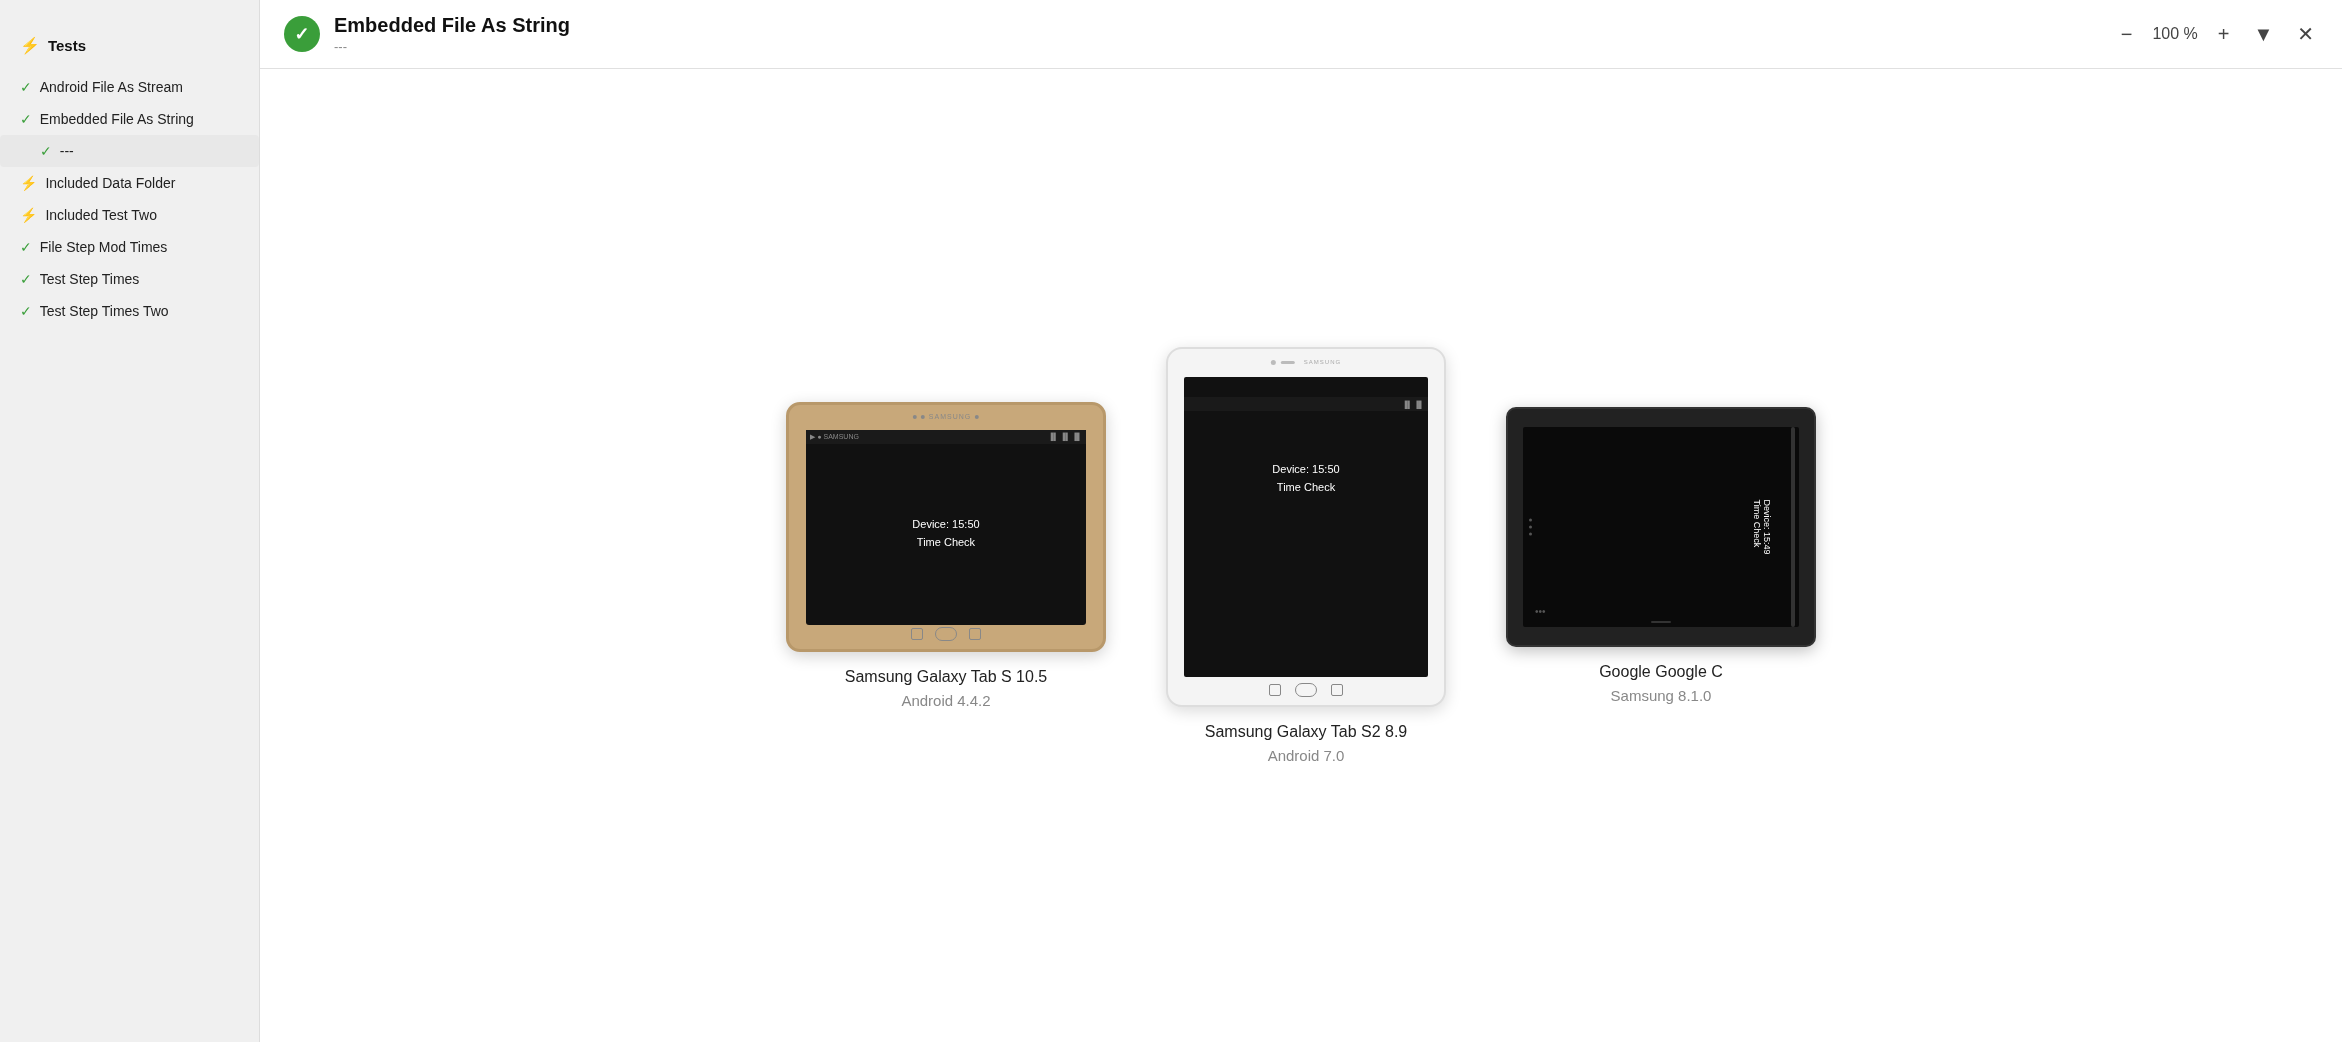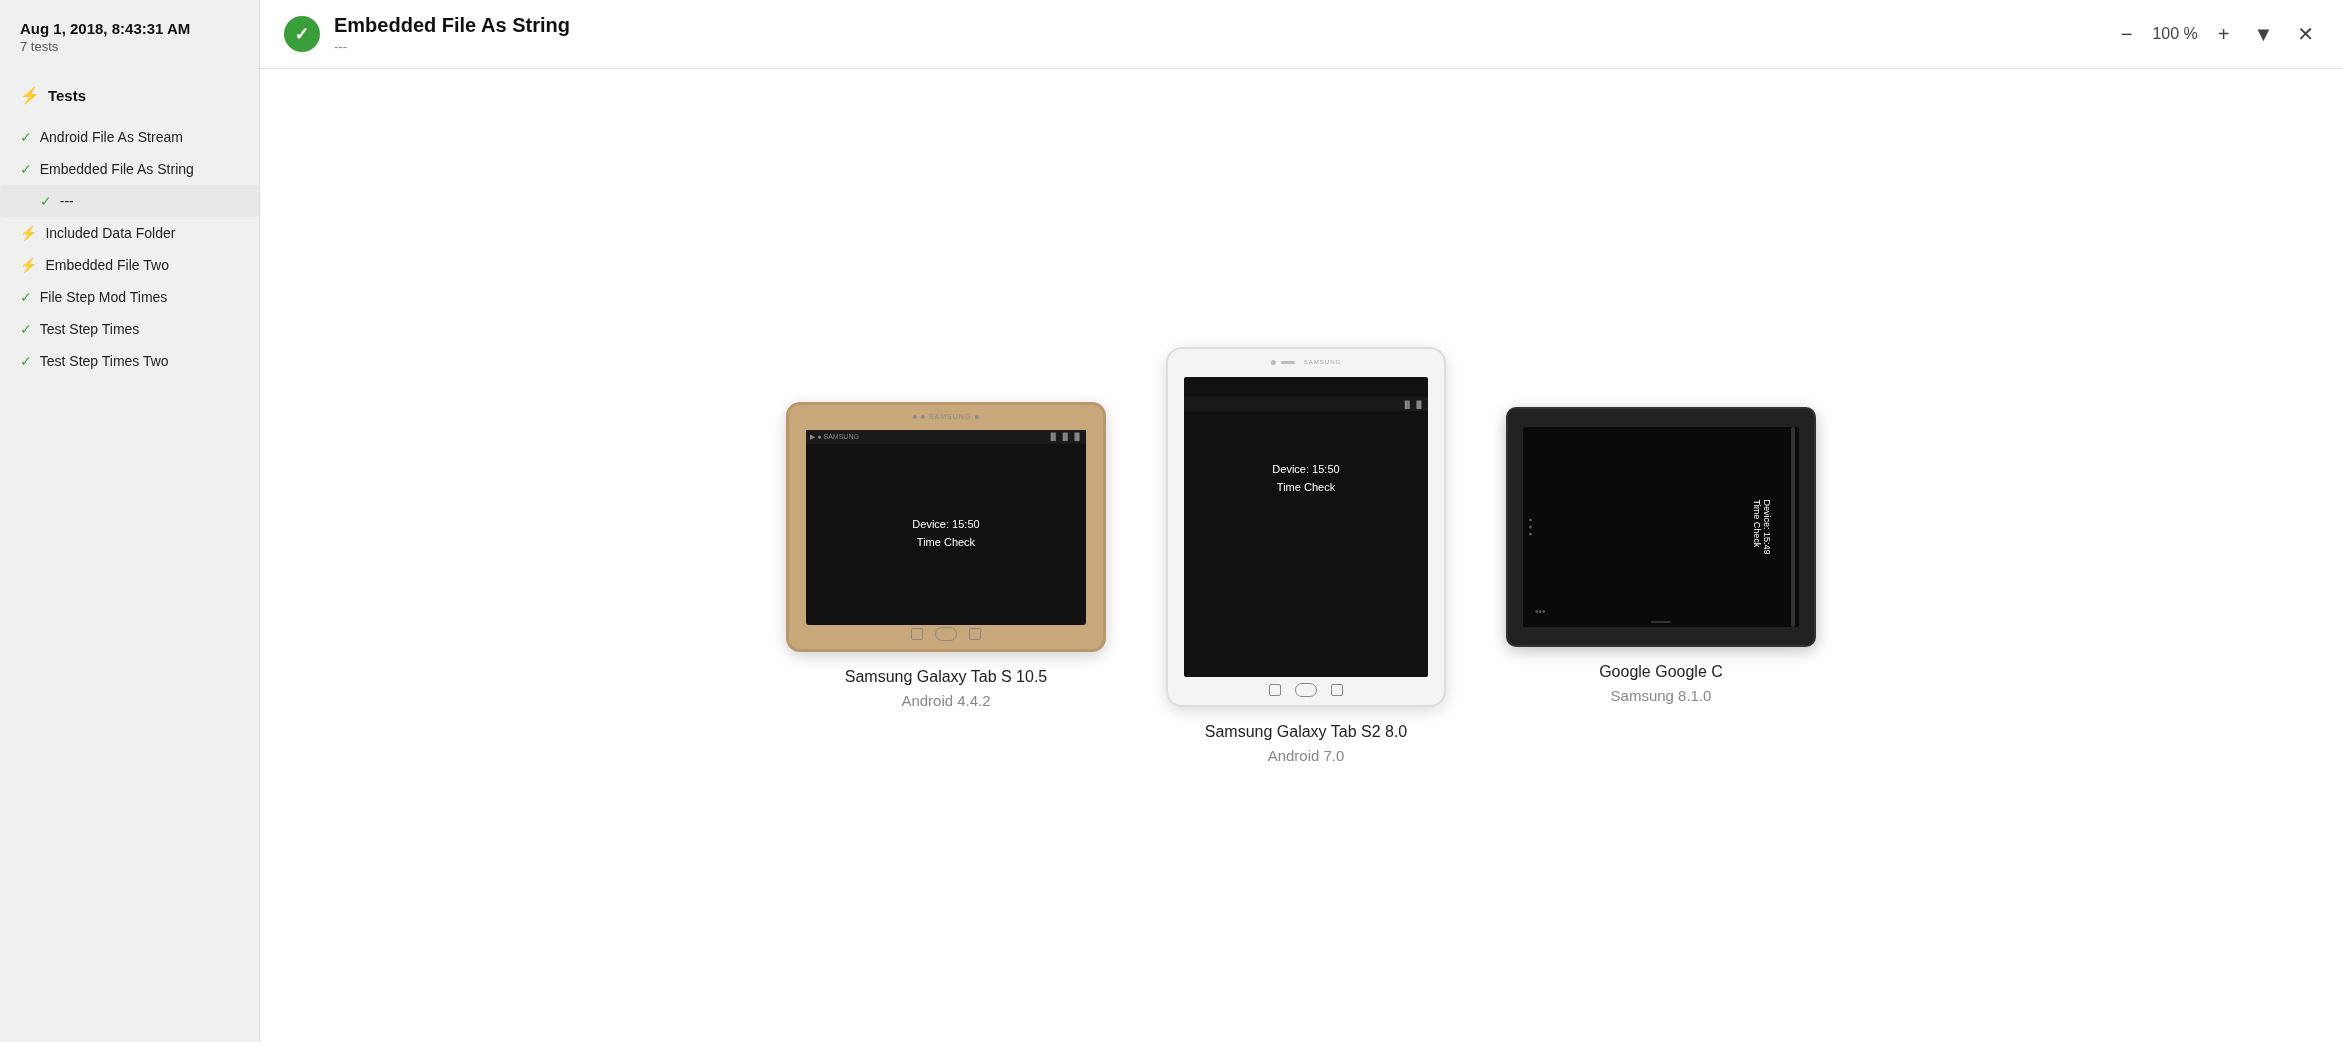--- a/index.html
+++ b/index.html
@@ -328,24 +328,20 @@
     }
     .status-bar-text {
       color: #888;
       font-size: 7px;
     }
   </style>
 </head>
 <body>
 
 <div id="sidebar">
-  <div class="sidebar-header">
-    <div class="sidebar-date">Aug 1, 2018, 8:43:31 AM</div>
-    <div class="sidebar-count">7 tests</div>
-  </div>
 
   <div class="sidebar-section">
     <div class="sidebar-section-title">
       <span class="section-icon">⚡</span>
       <span>Tests</span>
     </div>
   </div>
 
   <ul class="sidebar-list">
 
@@ -364,21 +360,21 @@
       <span>---</span>
     </li>
 
     <li class="sidebar-item">
       <span class="lightning-icon">⚡</span>
       <span>Included Data Folder</span>
     </li>
 
     <li class="sidebar-item">
       <span class="lightning-icon">⚡</span>
-      <span>Embedded File Two</span>
+      <span>Included Test Two</span>
     </li>
 
     <li class="sidebar-item">
       <span class="check-icon">✓</span>
       <span>File Step Mod Times</span>
     </li>
 
     <li class="sidebar-item">
       <span class="check-icon">✓</span>
       <span>Test Step Times</span>
@@ -466,21 +462,21 @@
               <div class="screen-text">Time Check</div>
             </div>
           </div>
         </div>
         <div class="bottom-bar">
           <div class="nav-arrow"></div>
           <div class="home-btn"></div>
           <div class="nav-arrow"></div>
         </div>
       </div>
-      <div class="device-name">Samsung Galaxy Tab S2 8.0</div>
+      <div class="device-name">Samsung Galaxy Tab S2 8.9</div>
       <div class="device-os">Android 7.0</div>
     </div>
 
     <div class="device-card">
       <div class="tablet-pixel">
         <div class="screen">
           <div class="left-bar">
             <div class="pixel-dot"></div>
             <div class="pixel-dot"></div>
             <div class="pixel-dot"></div>

